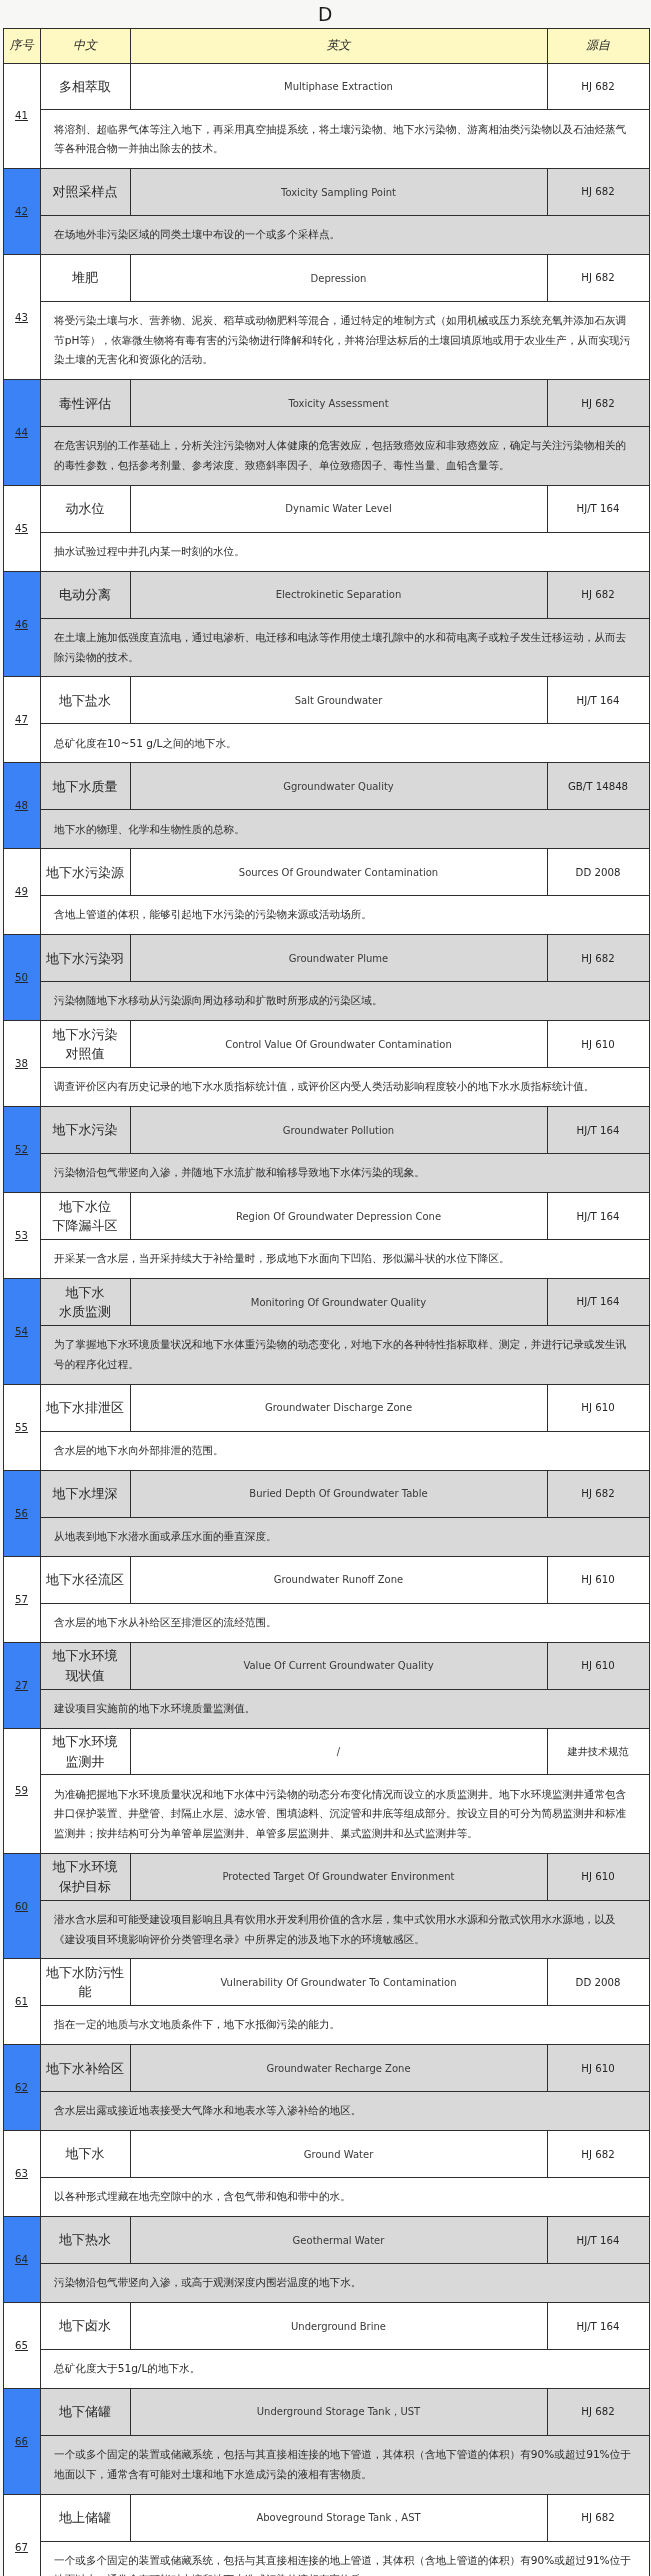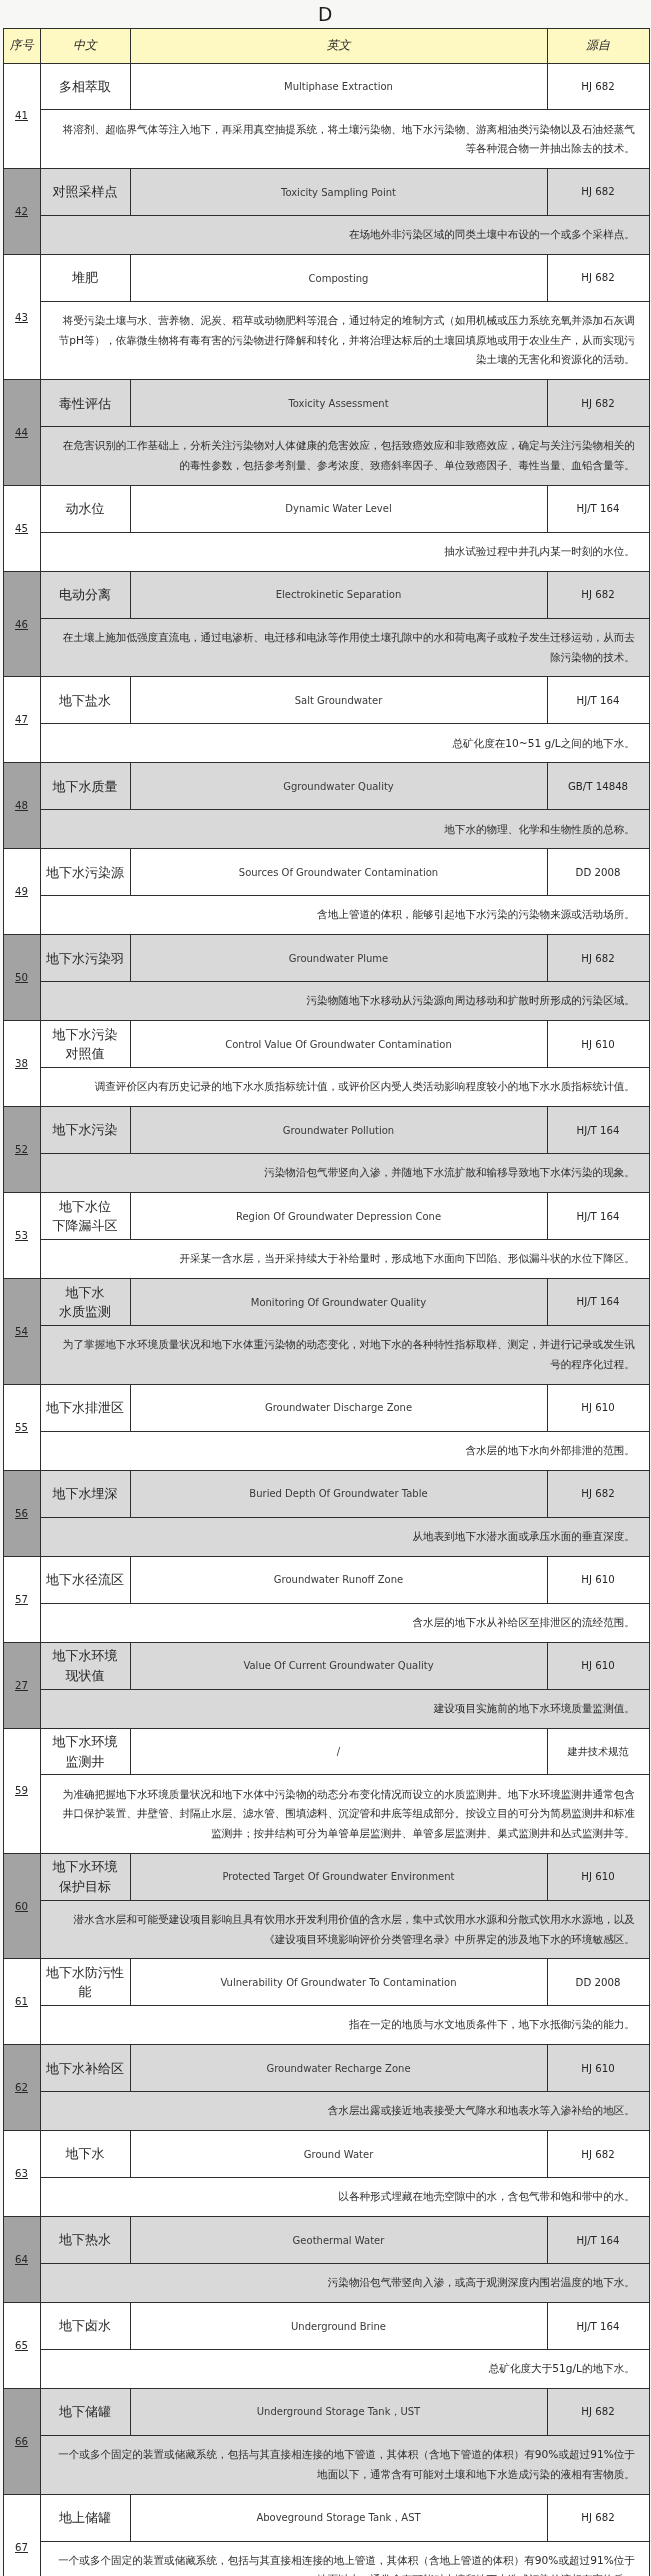--- a/index.html
+++ b/index.html
@@ -61,27 +61,27 @@
   }
   td.src{
     font-size:10.2px;
     line-height:1.5;
     padding:3.4px 6px;
     text-align:center;
     margin-top:10px;
   }
   tr.desc-row td{
     font-size:10.6px;
-    text-align:right;
+    text-align:left;
     padding:9.3px 13.6px;
     line-height:1.85;
     color:#2a2a2a;
   }
   tr.gray td{background:#d9d9d9;}
-  tr.gray td.num{background:#a3a3a3;}
+  tr.gray td.num{background:#3b82f6;}
 </style>
 </head>
 <body>
 
 <div class="page">
 
   <div class="doc-title">D</div>
 
   <table class="glossary">
     <colgroup>
@@ -113,21 +113,21 @@
           <td class="cn">对照采样点</td>
           <td class="en">Toxicity Sampling Point</td>
           <td class="src">HJ 682</td>
         </tr>
         <tr class="desc-row gray">
           <td colspan="3">在场地外非污染区域的同类土壤中布设的一个或多个采样点。</td>
         </tr>
         <tr class="term-row">
           <td class="num" rowspan="2">43</td>
           <td class="cn">堆肥</td>
-          <td class="en">Composting</td>
+          <td class="en">Depression</td>
           <td class="src">HJ 682</td>
         </tr>
         <tr class="desc-row">
           <td colspan="3">将受污染土壤与水、营养物、泥炭、稻草或动物肥料等混合，通过特定的堆制方式（如用机械或压力系统充氧并添加石灰调节pH等），依靠微生物将有毒有害的污染物进行降解和转化，并将治理达标后的土壤回填原地或用于农业生产，从而实现污染土壤的无害化和资源化的活动。</td>
         </tr>
         <tr class="term-row gray">
           <td class="num" rowspan="2">44</td>
           <td class="cn">毒性评估</td>
           <td class="en">Toxicity Assessment</td>
           <td class="src">HJ 682</td>

